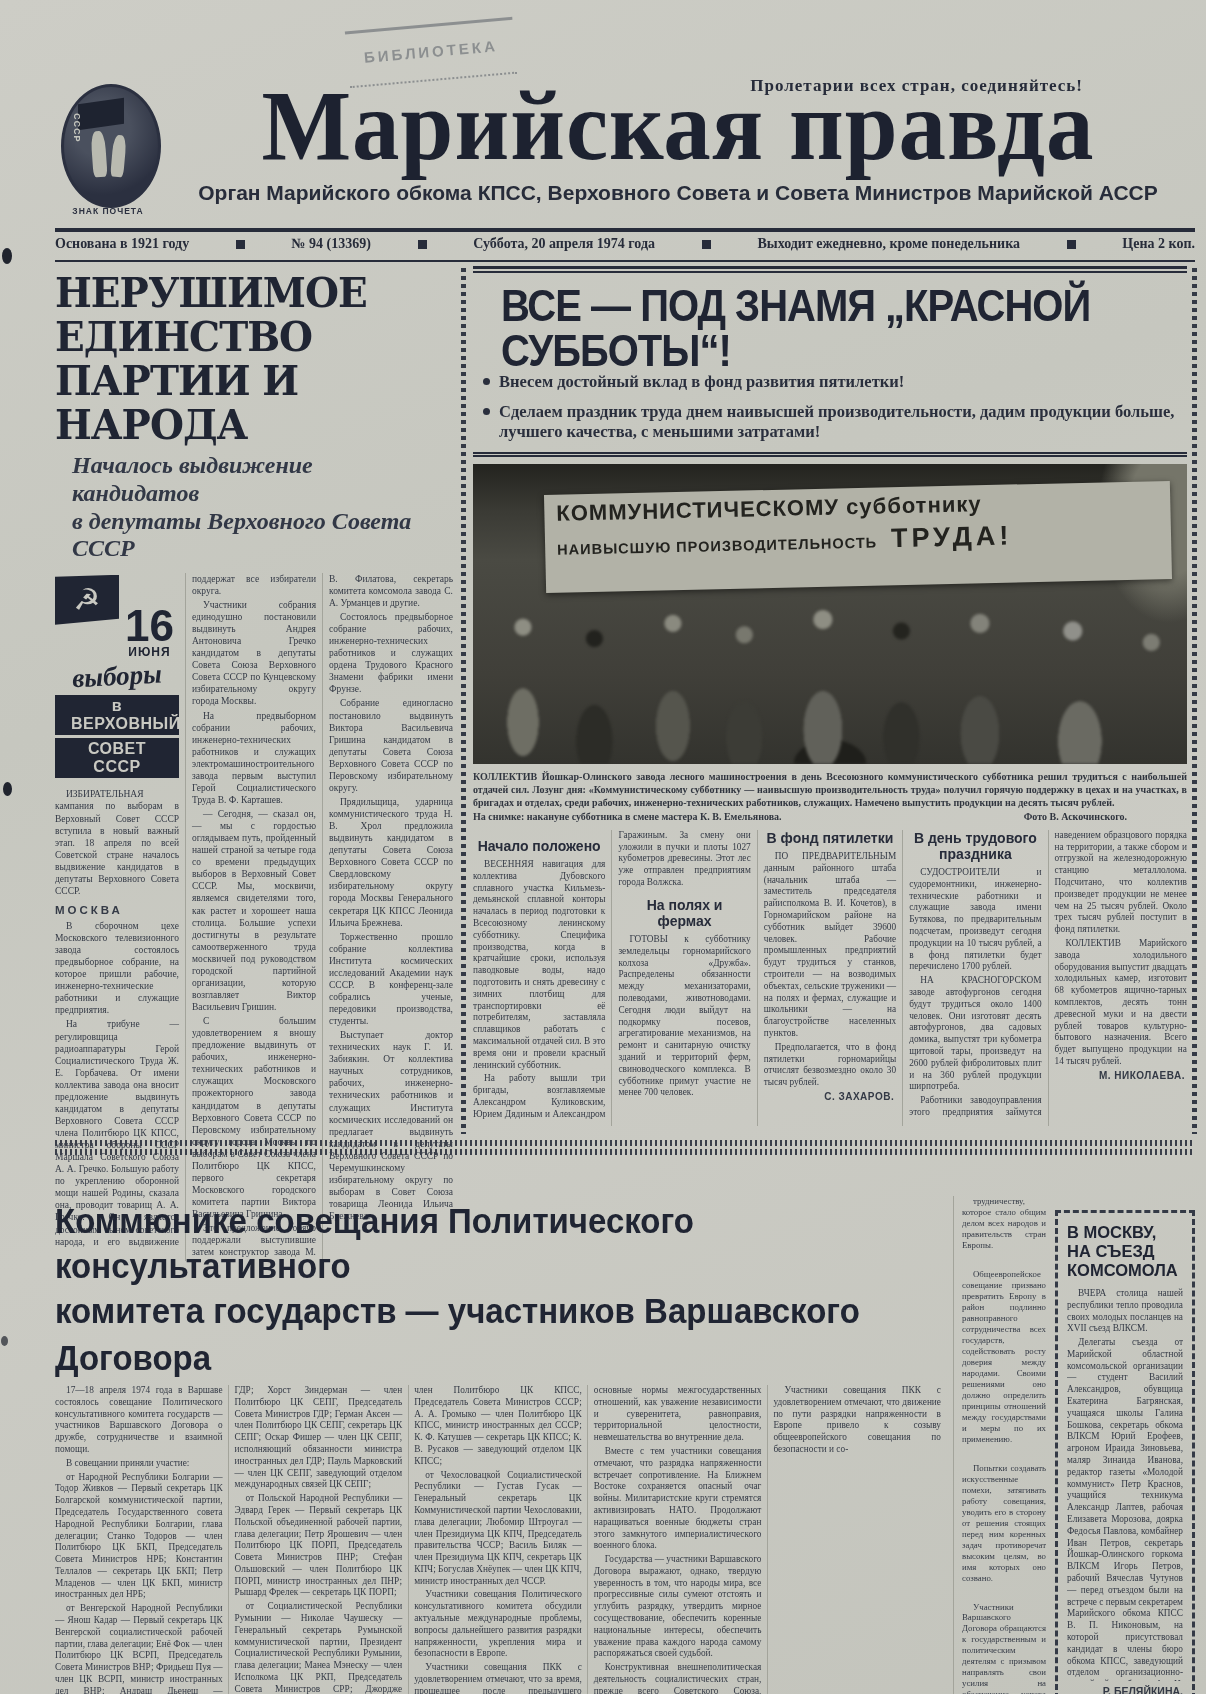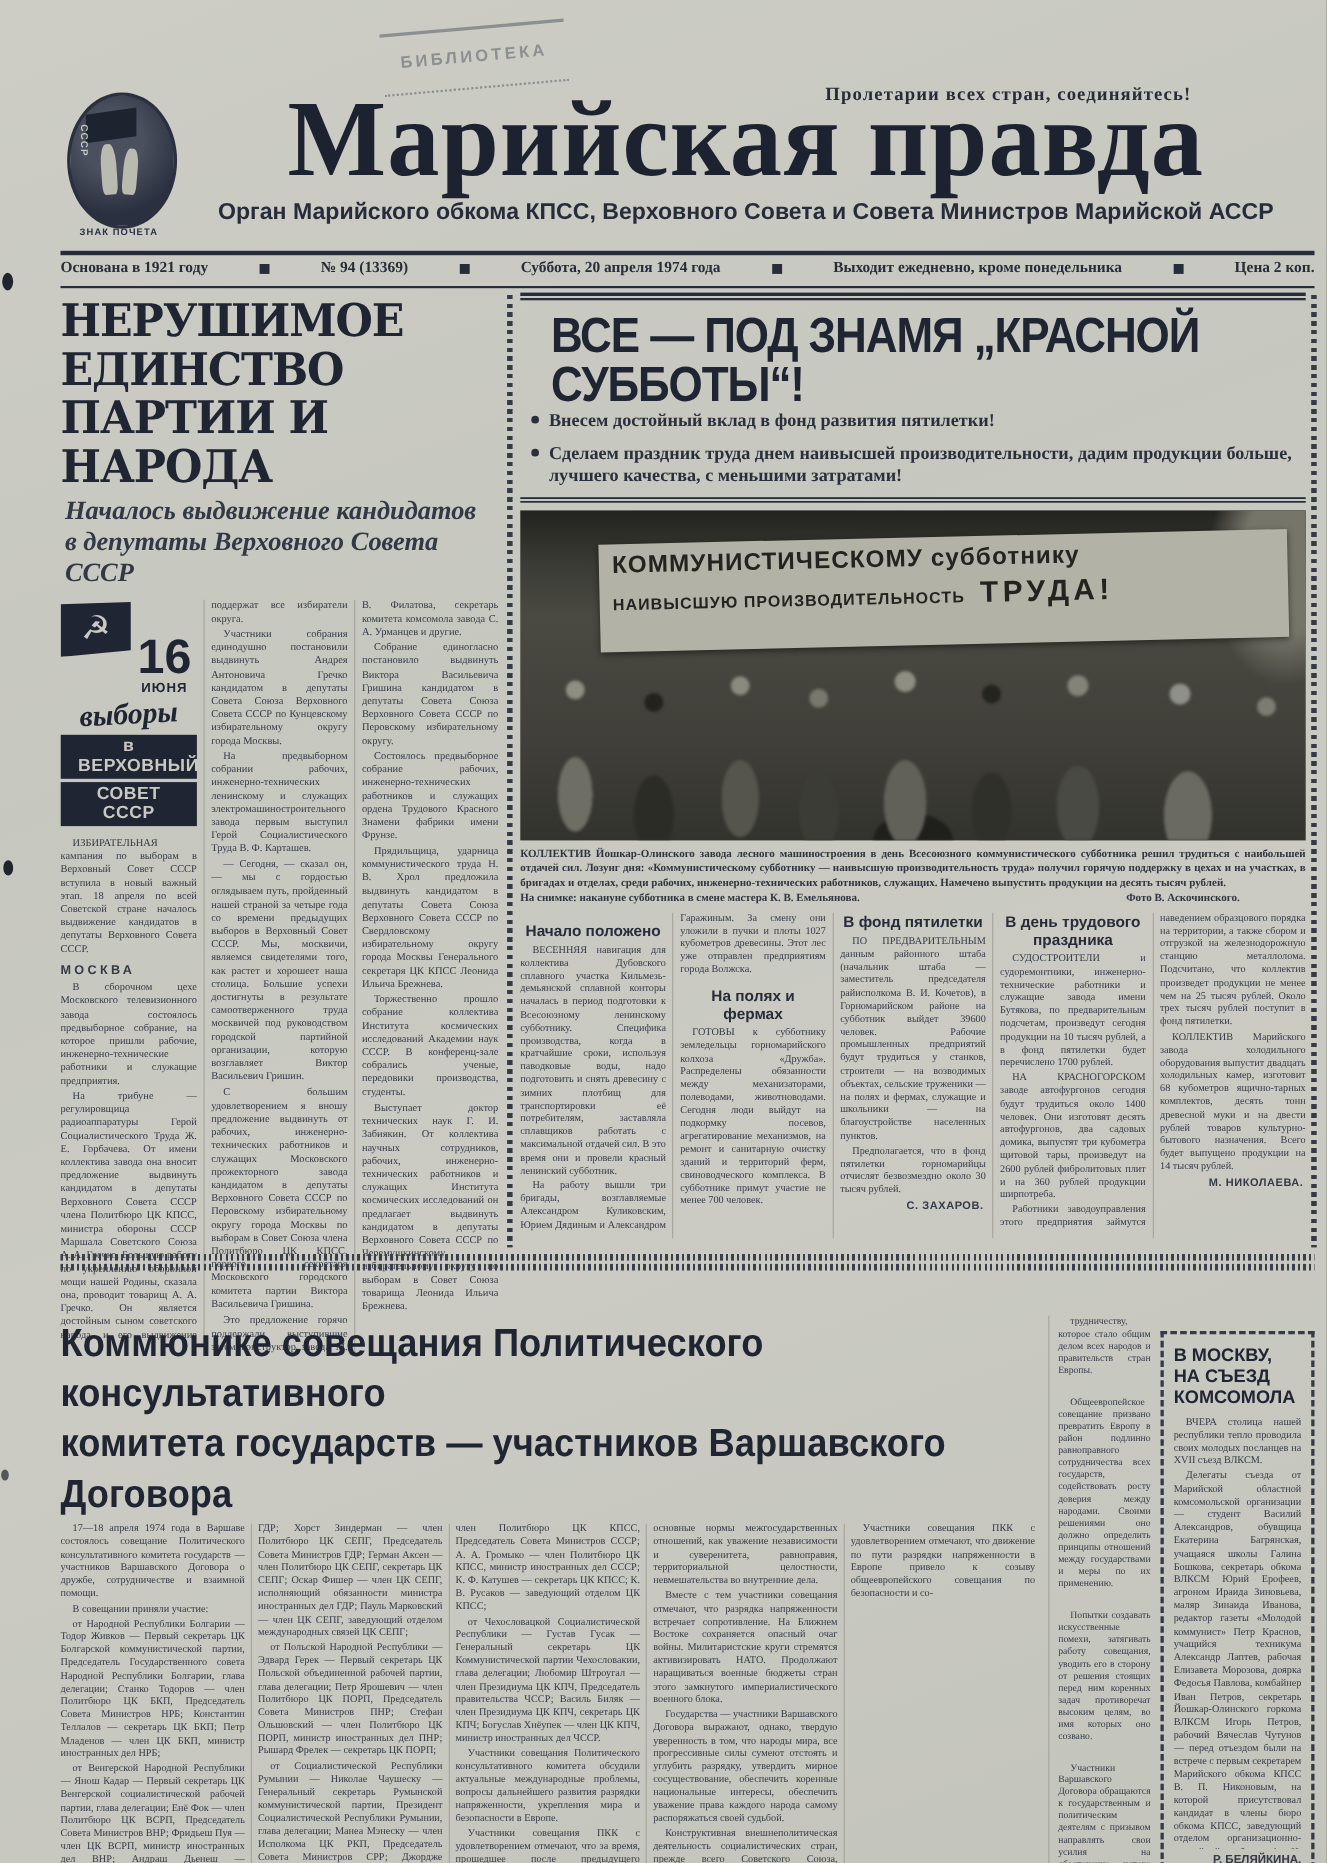--- a/index.html
+++ b/index.html
@@ -44,21 +44,21 @@
   .dateline{position:absolute;left:0;top:236px;width:1140px;display:flex;align-items:center;
     justify-content:space-between;font-weight:bold;font-size:14px;color:#272c3a;}
   .sq{width:9px;height:9px;background:#272c3a;}
   .thin-rule{position:absolute;left:0;top:260px;width:1140px;height:2px;background:#272c3a;}
 
   
   .top-section{position:absolute;left:0;top:266px;width:1140px;height:870px;}
   .lead-block{position:absolute;left:0;top:4px;width:398px;}
   .lead-h{margin:0;font-family:"DejaVu Serif",serif;font-weight:bold;font-size:39px;line-height:1.08;
     letter-spacing:-1px;color:#202533;transform:scaleY(1.05);transform-origin:left top;}
-  .lead-sub{margin:14px 4px 10px;font-style:italic;font-weight:bold;font-size:24px;line-height:1.15;color:#323846;}
+  .lead-sub{margin:14px 17px 10px;font-style:italic;font-weight:bold;font-size:24px;line-height:1.15;color:#323846;}
   .lead-cols{height:688px;overflow:hidden;column-count:3;column-gap:13px;column-fill:auto;
     column-rule:1px solid #a3a49b;}
 
   .vote-badge{break-inside:avoid;margin:2px 0 10px;}
   .vb-top{display:flex;align-items:flex-start;}
   .vb-flag{width:64px;height:50px;background:#202533;color:#c9c9c2;font-family:"DejaVu Sans",sans-serif;
     font-size:30px;line-height:50px;text-align:center;clip-path:polygon(0 4%,100% 0,100% 88%,0 100%);}
   .vb-date{margin-left:6px;text-align:center;font-family:"Liberation Sans",sans-serif;color:#202533;}
   .vb-day{display:block;font-weight:bold;font-size:44px;line-height:.9;margin-top:31px;}
   .vb-month{display:block;font-weight:bold;font-size:12px;letter-spacing:1px;}
@@ -218,26 +218,26 @@
             </div>
             <div class="vb-script">выборы</div>
             <div class="vb-line">в ВЕРХОВНЫЙ</div>
             <div class="vb-line">СОВЕТ СССР</div>
           </div>
         <div class="it-p">ИЗБИРАТЕЛЬНАЯ кампания по выборам в Верховный Совет СССР вступила в новый важный этап. 18 апреля по всей Советской стране началось выдвижение кандидатов в депутаты Верховного Совета СССР.</div>
             <div class="it-city">МОСКВА</div>
             <div class="it-p">В сборочном цехе Московского телевизионного завода состоялось предвыборное собрание, на которое пришли рабочие, инженерно-технические работники и служащие предприятия.</div>
             <div class="it-p">На трибуне — регулировщица радиоаппаратуры Герой Социалистического Труда Ж. Е. Горбачева. От имени коллектива завода она вносит предложение выдвинуть кандидатом в депутаты Верховного Совета СССР члена Политбюро ЦК КПСС, министра обороны СССР Маршала Советского Союза А. А. Гречко. Большую работу по укреплению оборонной мощи нашей Родины, сказала она, проводит товарищ А. А. Гречко. Он является достойным сыном советского народа, и его выдвижение поддержат все избиратели округа.</div>
             <div class="it-p">Участники собрания единодушно постановили выдвинуть Андрея Антоновича Гречко кандидатом в депутаты Совета Союза Верховного Совета СССР по Кунцевскому избирательному округу города Москвы.</div>
-            <div class="it-p">На предвыборном собрании рабочих, инженерно-технических ленинскому и служащих электромашиностроительного завода первым выступил Герой Социалистического Труда В. Ф. Карташев.</div>
+            <div class="it-p">На предвыборном собрании рабочих, инженерно-технических работников и служащих электромашиностроительного завода первым выступил Герой Социалистического Труда В. Ф. Карташев.</div>
             <div class="it-p">— Сегодня, — сказал он, — мы с гордостью оглядываем путь, пройденный нашей страной за четыре года со времени предыдущих выборов в Верховный Совет СССР. Мы, москвичи, являемся свидетелями того, как растет и хорошеет наша столица. Большие успехи достигнуты в результате самоотверженного труда москвичей под руководством городской партийной организации, которую возглавляет Виктор Васильевич Гришин.</div>
             <div class="it-p">С большим удовлетворением я вношу предложение выдвинуть от рабочих, инженерно-технических работников и служащих Московского прожекторного завода кандидатом в депутаты Верховного Совета СССР по Перовскому избирательному округу города Москвы по выборам в Совет Союза члена Политбюро ЦК КПСС, первого секретаря Московского городского комитета партии Виктора Васильевича Гришина.</div>
             <div class="it-p">Это предложение горячо поддержали выступившие затем конструктор завода М. В. Филатова, секретарь комитета комсомола завода С. А. Урманцев и другие.</div>
+            <div class="it-p">Состоялось предвыборное собрание рабочих, инженерно-технических работников и служащих ордена Трудового Красного Знамени фабрики имени Фрунзе.</div>
             <div class="it-p">Собрание единогласно постановило выдвинуть Виктора Васильевича Гришина кандидатом в депутаты Совета Союза Верховного Совета СССР по Перовскому избирательному округу.</div>
-            <div class="it-p">Состоялось предвыборное собрание рабочих, инженерно-технических работников и служащих ордена Трудового Красного Знамени фабрики имени Фрунзе.</div>
             <div class="it-p">Прядильщица, ударница коммунистического труда Н. В. Хрол предложила выдвинуть кандидатом в депутаты Совета Союза Верховного Совета СССР по Свердловскому избирательному округу города Москвы Генерального секретаря ЦК КПСС Леонида Ильича Брежнева.</div>
             <div class="it-p">Торжественно прошло собрание коллектива Института космических исследований Академии наук СССР. В конференц-зале собрались ученые, передовики производства, студенты.</div>
             <div class="it-p">Выступает доктор технических наук Г. И. Забиякин. От коллектива научных сотрудников, рабочих, инженерно-технических работников и служащих Института космических исследований он предлагает выдвинуть кандидатом в депутаты Верховного Совета СССР по Черемушкинскому избирательному округу по выборам в Совет Союза товарища Леонида Ильича Брежнева.</div>
           </div>
       </div>
 
       <div class="sub-block">
         <div class="dash-v dv-l"></div>
         <div class="dash-v dv-r"></div>
         <div class="sub-inner">

